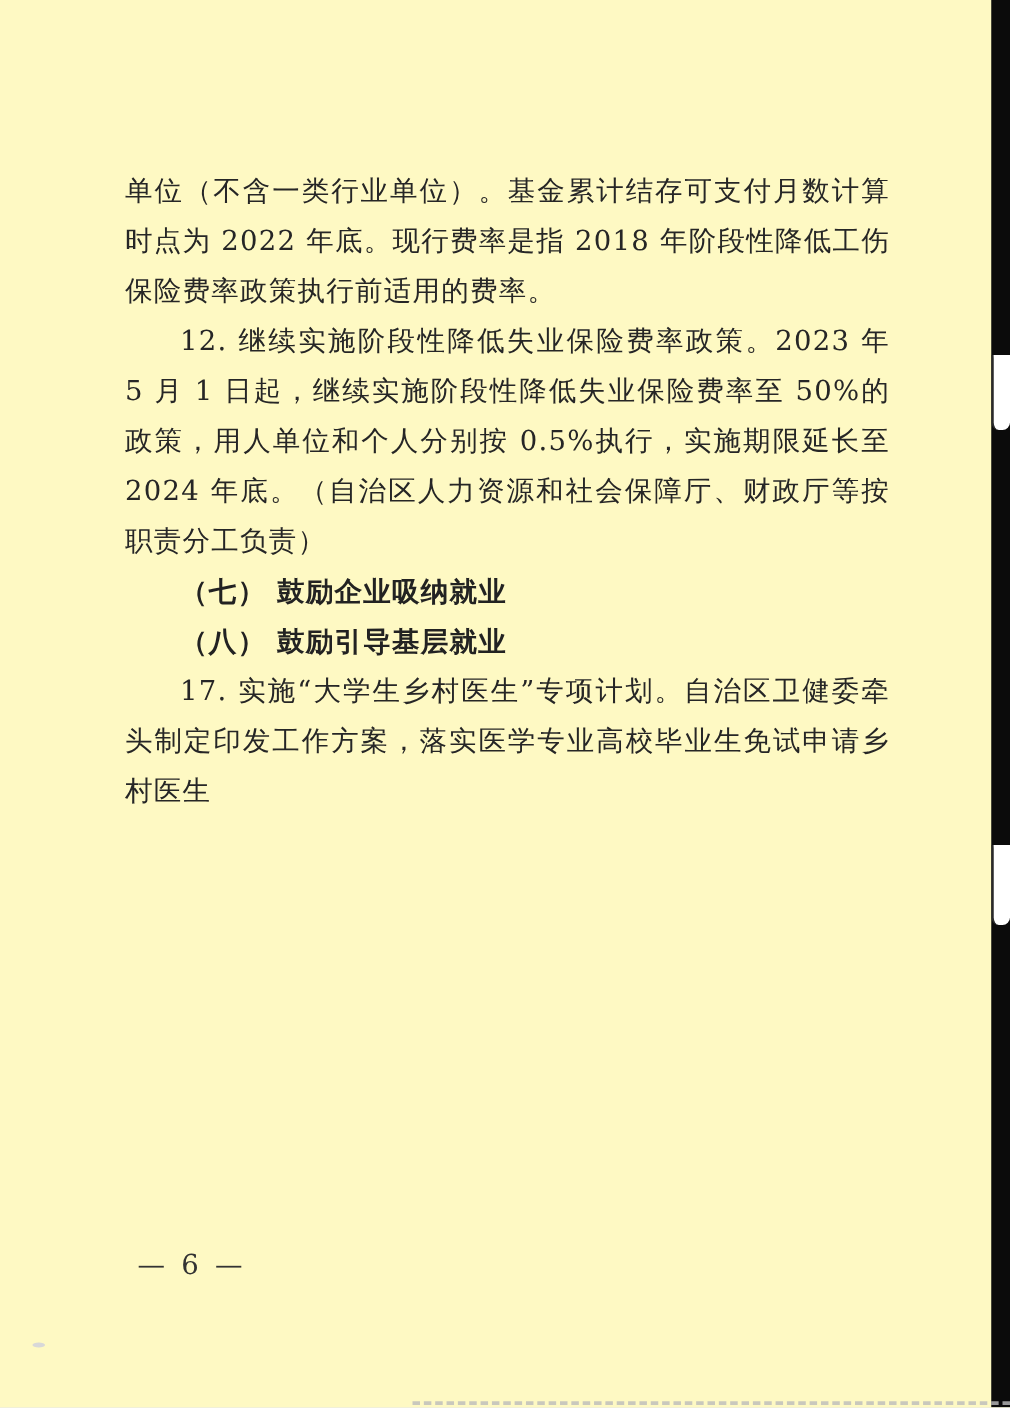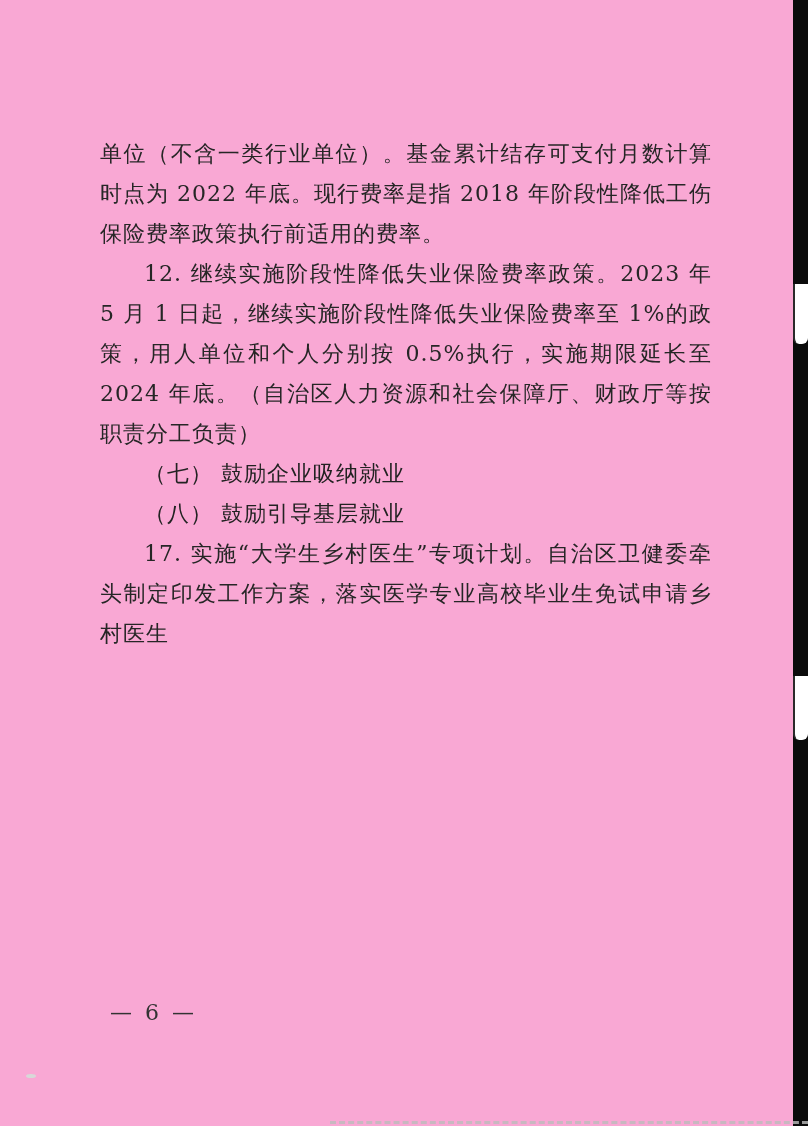--- a/index.html
+++ b/index.html
@@ -1,21 +1,21 @@
 <!DOCTYPE html>
 <html><head>
 <meta charset="utf-8">
 <style>
   html, body { margin: 0; padding: 0; background: #e8e8e8; }
   .page {
     position: relative;
     width: 808px;
     height: 1126px;
     margin: 0 auto;
-    background: #f9a8d4;
+    background: #fef9c3;
     overflow: hidden;
     font-family: "DejaVu Serif", "Liberation Serif", serif;
     color: #262626;
   }
   .content {
     position: absolute;
     left: 100px;
     top: 134px;
     width: 612px;
     font-size: 22px;
@@ -25,21 +25,21 @@
   }
   .content p { margin: 0; padding: 0; }
   .para-indent { text-indent: 2em; }
   .section-heading {
     font-family: "DejaVu Sans", "Liberation Sans", sans-serif;
     font-weight: bold;
     text-indent: 2em;
     color: #1c1c1c;
   }
   .subsection-heading {
-    font-weight: normal;
+    font-weight: bold;
     text-indent: 2em;
     color: #222222;
   }
   .page-number {
     position: absolute;
     left: 110px;
     top: 1000px;
     font-size: 22px;
     letter-spacing: 3px;
     color: #333333;
@@ -79,21 +79,21 @@
     border-radius: 50%;
   }
 </style>
 </head>
 <body>
 
 <div class="page">
 
   <div class="content">
     <p>单位（不含一类行业单位）。基金累计结存可支付月数计算时点为 2022 年底。现行费率是指 2018 年阶段性降低工伤保险费率政策执行前适用的费率。</p>
-    <p class="para-indent">12. 继续实施阶段性降低失业保险费率政策。2023 年 5 月 1 日起，继续实施阶段性降低失业保险费率至 1%的政策，用人单位和个人分别按 0.5%执行，实施期限延长至 2024 年底。（自治区人力资源和社会保障厅、财政厅等按职责分工负责）</p>
+    <p class="para-indent">12. 继续实施阶段性降低失业保险费率政策。2023 年 5 月 1 日起，继续实施阶段性降低失业保险费率至 50%的政策，用人单位和个人分别按 0.5%执行，实施期限延长至 2024 年底。（自治区人力资源和社会保障厅、财政厅等按职责分工负责）</p>
     <p class="subsection-heading">（七） 鼓励企业吸纳就业</p>
     <p class="subsection-heading">（八） 鼓励引导基层就业</p>
     <p class="para-indent">17. 实施“大学生乡村医生”专项计划。自治区卫健委牵头制定印发工作方案，落实医学专业高校毕业生免试申请乡村医生</p>
   </div>
 
   <div class="page-number">— 6 —</div>
 
   <div class="scan-edge-right"></div>
   <div class="scan-notch scan-notch-1"></div>
   <div class="scan-notch scan-notch-2"></div>

